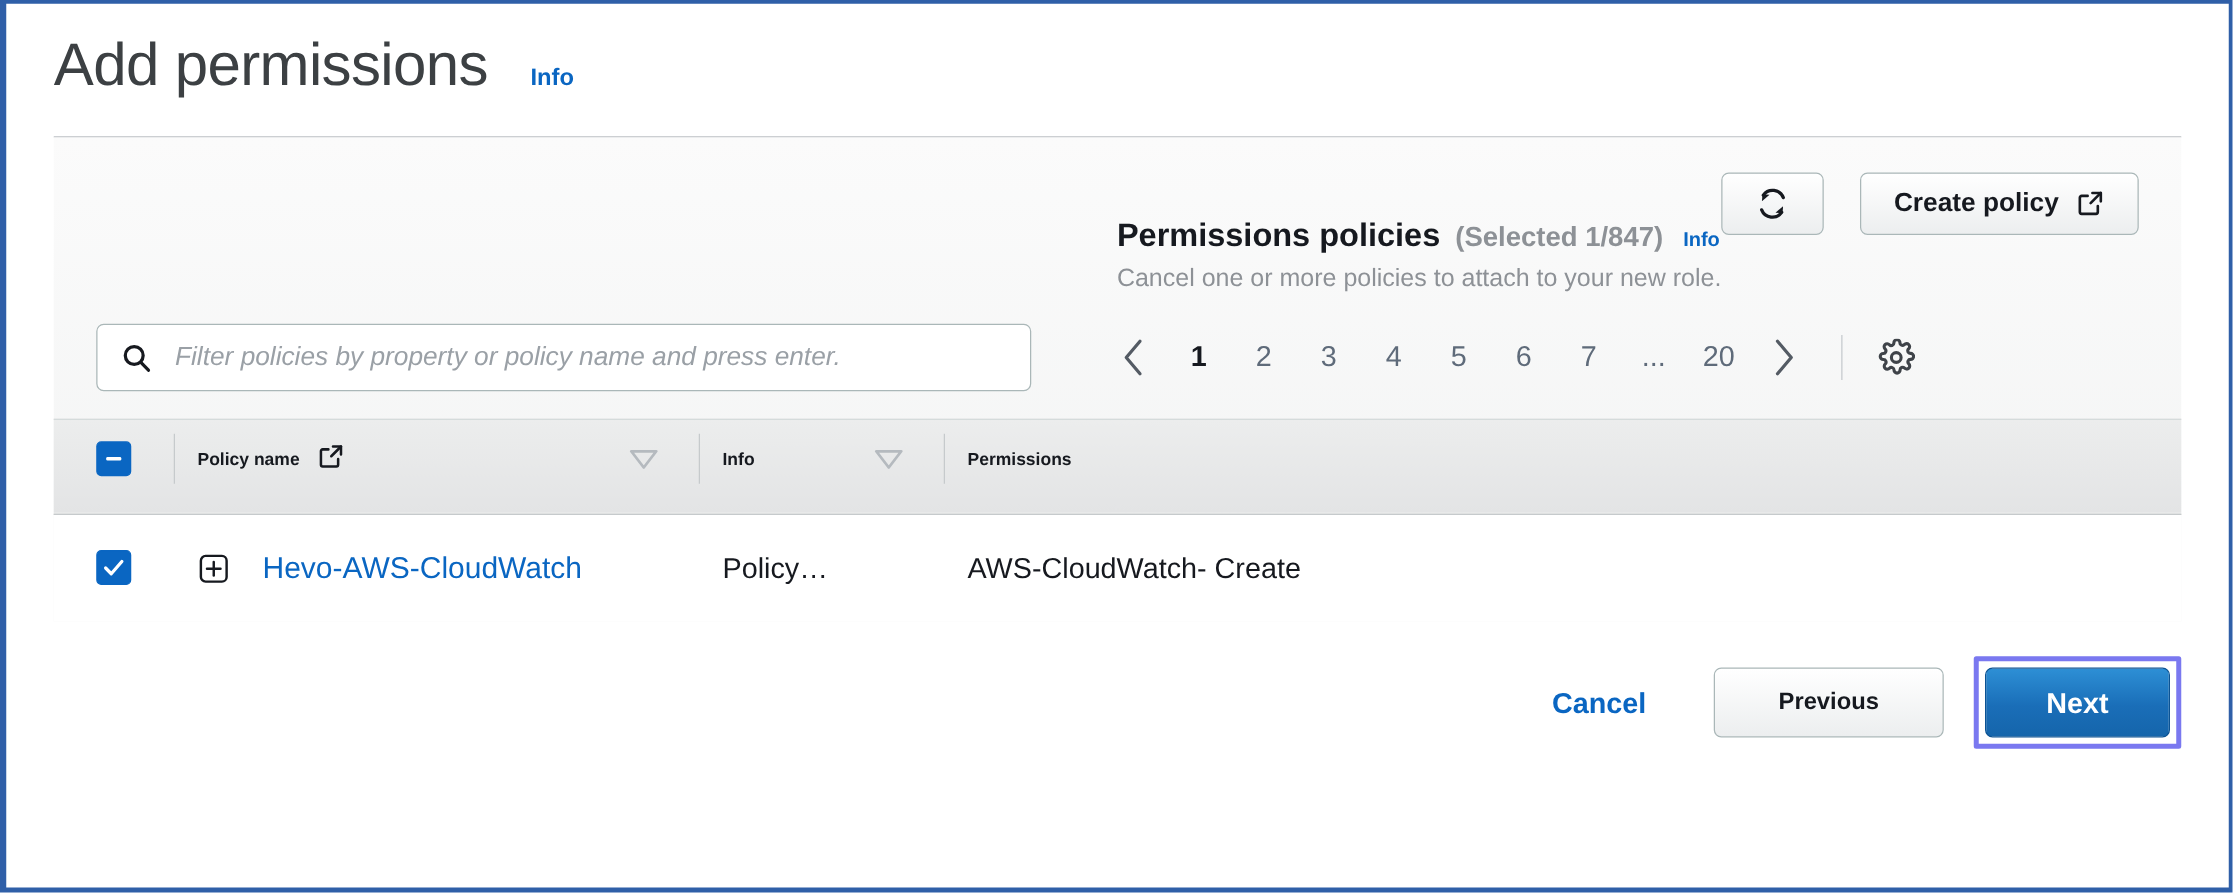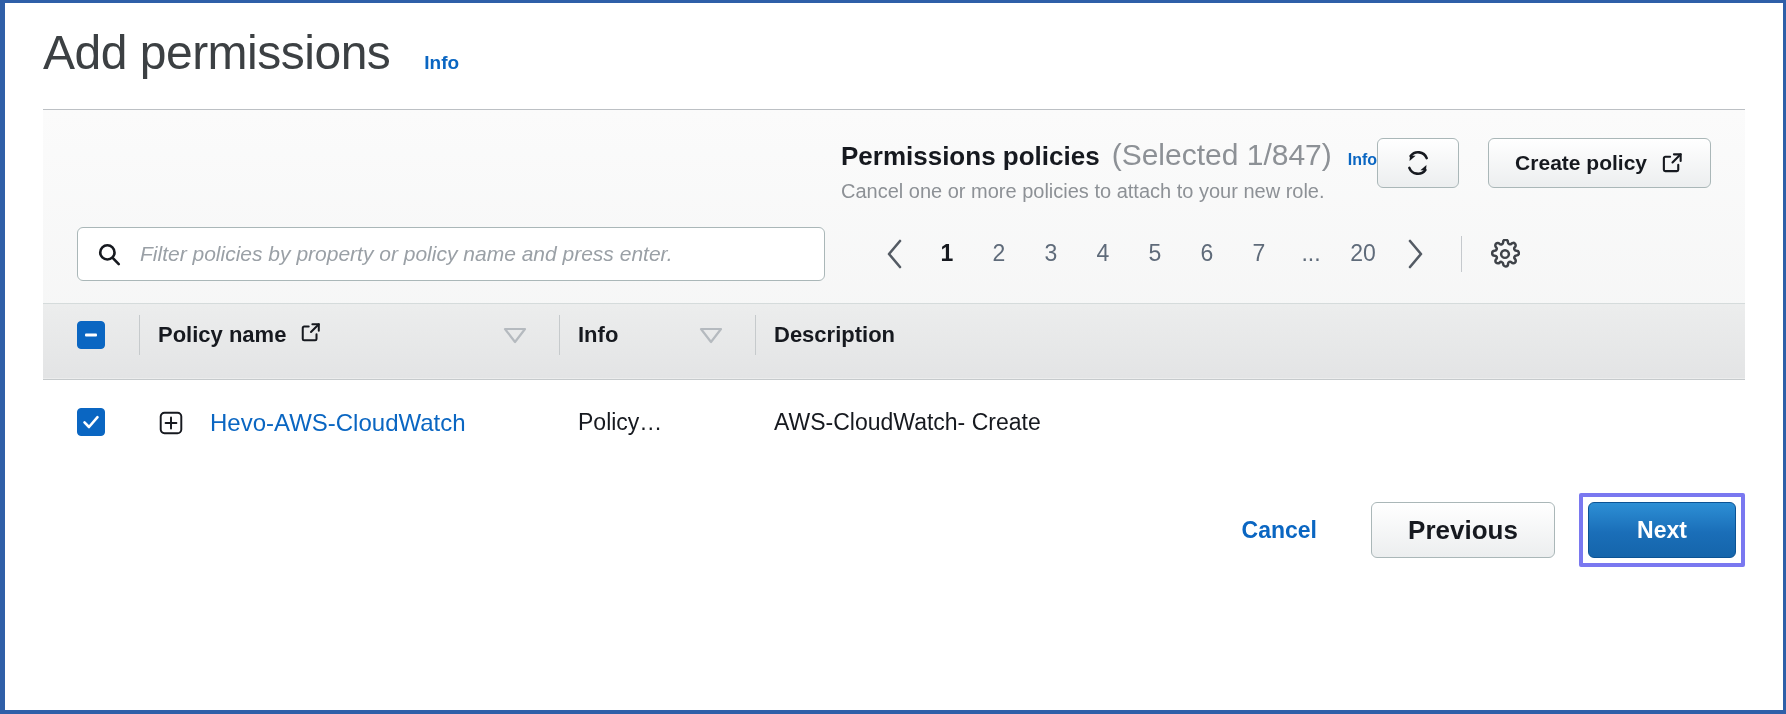--- a/index.html
+++ b/index.html
@@ -82,23 +82,24 @@
     align-items: baseline;
     gap: 12px;
   }
   .card-title {
     font-size: 26px;
     font-weight: bold;
     color: #16191f;
     margin: 0;
   }
   .card-title-count {
-    font-size: 30px;
-    font-weight: 400;
+    font-size: 22px;
+    font-weight: 700;
     color: #8d9196;
+    margin-top: 39px;
   }
   .card-info-link {
     font-size: 16px;
     font-weight: bold;
     color: #0a66c2;
     text-decoration: none;
     cursor: pointer;
     margin-left: 4px;
   }
   .card-subtitle {
@@ -138,21 +139,21 @@
   }
 
   .icon-refresh { width: 26px; height: 26px; display: block; }
   .icon-extlink { width: 23px; height: 23px; display: block; }
 
   
   .filter-row {
     display: flex;
     align-items: center;
     padding: 24px 28px 22px 34px;
-    gap: 4px;
+    gap: 16px;
   }
 
   .search-box {
     width: 748px;
     height: 54px;
     background: #ffffff;
     border: 1px solid #aab7b8;
     border-radius: 6px;
     display: flex;
     align-items: center;
@@ -210,21 +211,21 @@
 
   
   .table { width: 100%; border-collapse: collapse; }
   .thead-row {
     background: linear-gradient(180deg, #eceded 0%, #e3e4e5 100%);
     border-top: 1px solid #d5dbdb;
     border-bottom: 1px solid #c6cacc;
   }
   .thead-row th {
     text-align: right;
-    font-size: 22px;
+    font-size: 14px;
     font-weight: bold;
     color: #16191f;
     padding: 5px 0 18px 0;
     height: 76px;
     vertical-align: middle;
   }
   .th-inner { display: flex; align-items: center; gap: 12px; }
   .col-check { width: 94px; padding-left: 34px !important; }
   .col-name  { width: 420px; }
   .col-type  { width: 196px; }
@@ -285,21 +286,21 @@
     background: transparent;
     border: 0;
     cursor: pointer;
     padding: 0 18px;
     font-family: "Liberation Sans", sans-serif;
   }
   .btn-prev {
     margin-left: 36px;
     width: 184px;
     height: 56px;
-    font-size: 26px;
+    font-size: 19px;
   }
   .focus-ring {
     margin-left: 24px;
     border: 4px solid #7a78f0;
     border-radius: 2px;
     padding: 5px;
     display: inline-flex;
   }
   .btn-next {
     width: 148px;
@@ -447,21 +448,21 @@
                 <svg class="sort-tri" viewBox="0 0 24 18">
                   <polygon points="2,3 22,3 12,16" fill="none" stroke="#b5babf" stroke-width="2.2" stroke-linejoin="round"></polygon>
                 </svg>
               </span>
               <span class="cell-divider" style="margin-left:20px"></span>
             </div>
           </th>
 
           <th>
             <div class="th-inner" style="padding-left:18px">
-              <span>Description</span>
+              <span>Permissions</span>
             </div>
           </th>
         </tr>
       </thead>
       <tbody>
         <tr class="tbody-row">
           <td class="td-check">
             <span class="cb cb-checked">
               <svg class="cb-mark" viewBox="0 0 20 20">
                 <polyline points="3.5,10.4 8,15 16.5,5.2" fill="none" stroke="#ffffff" stroke-width="2.6" stroke-linecap="round" stroke-linejoin="round"></polyline>

